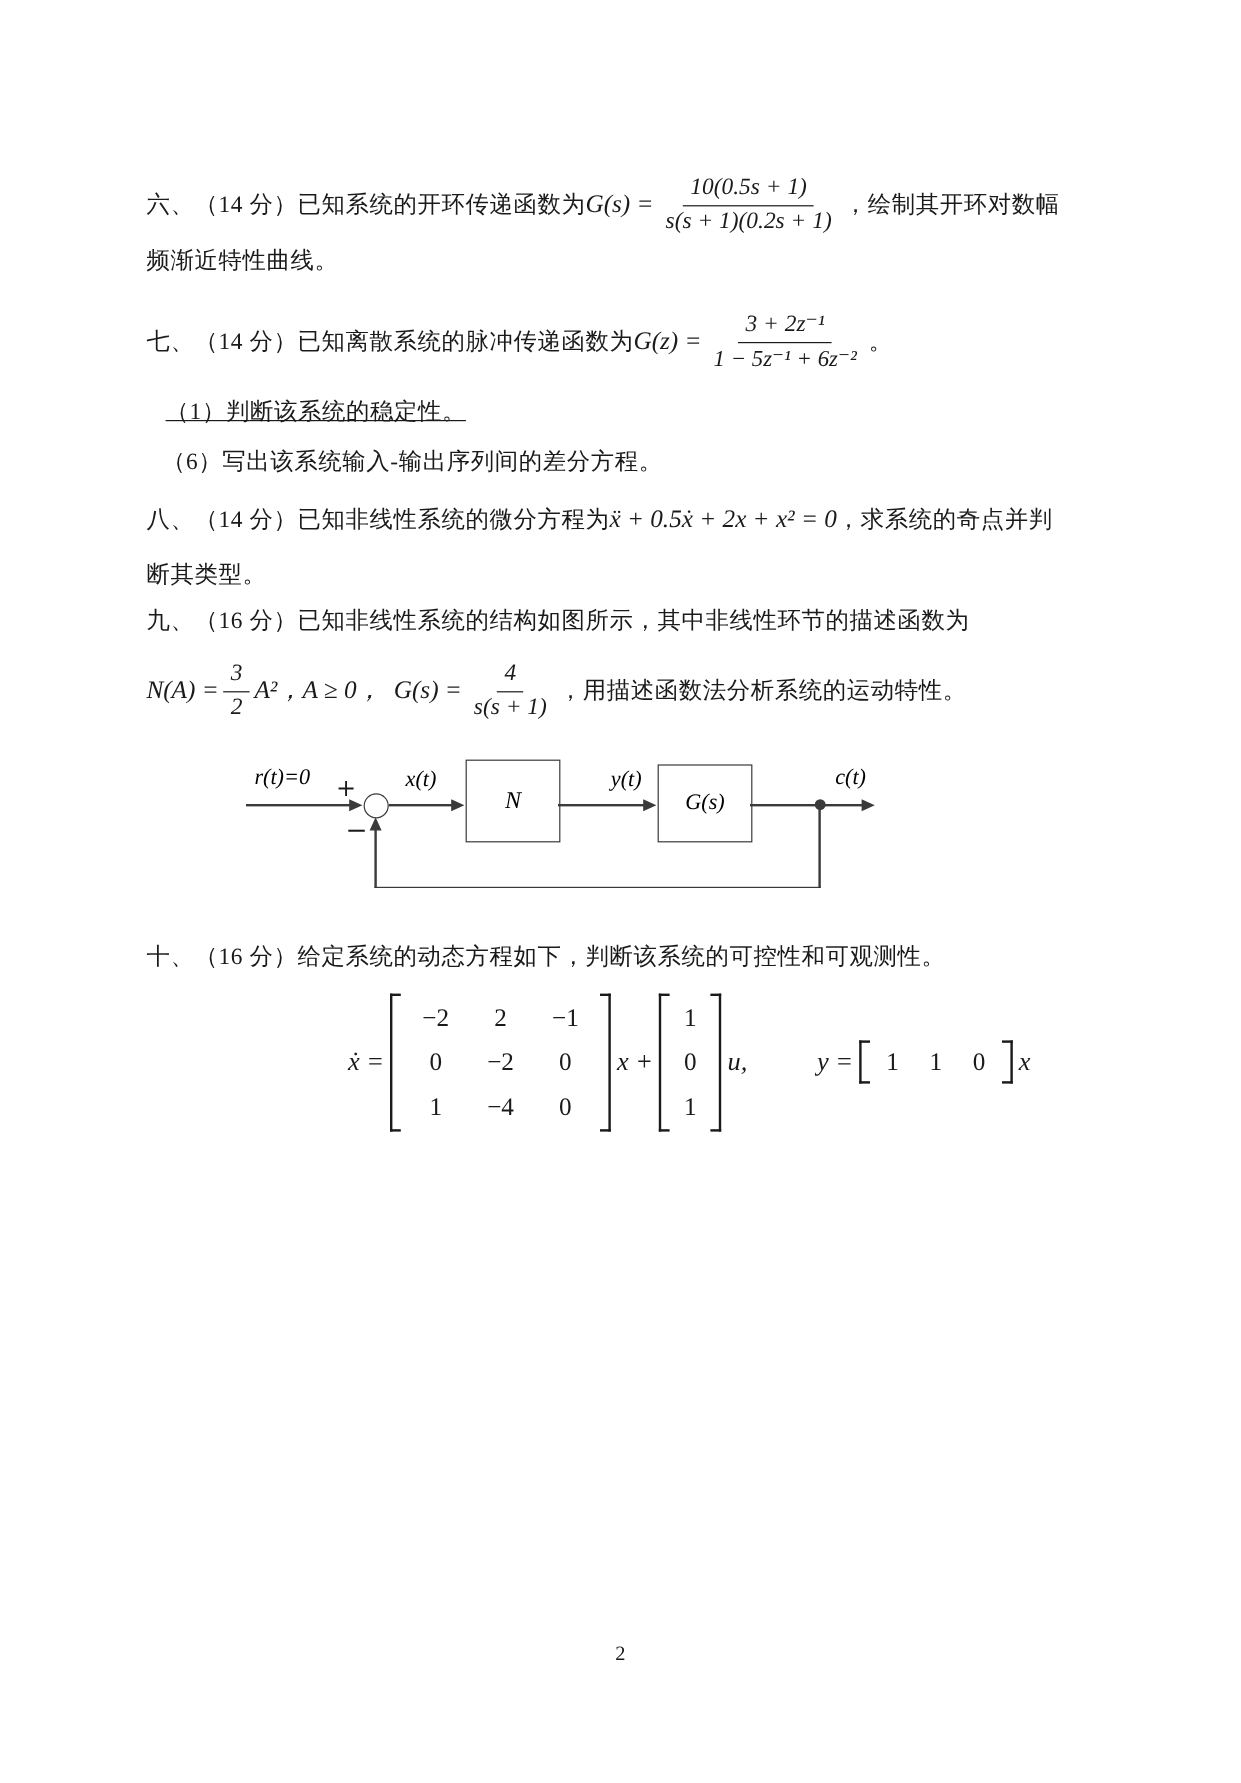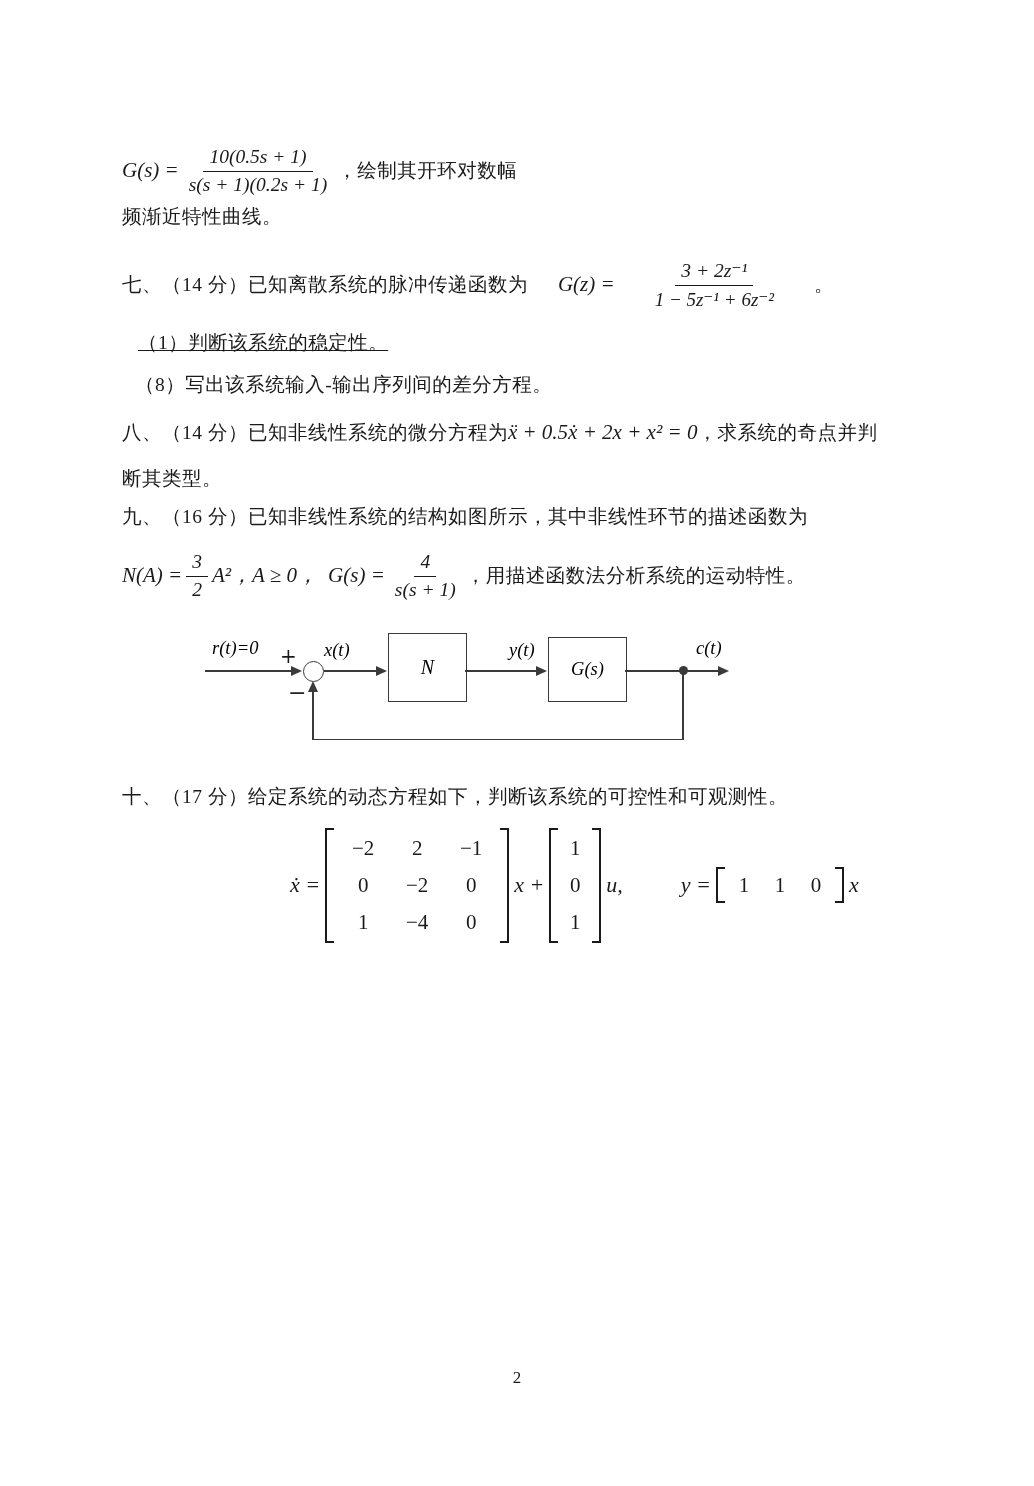--- a/index.html
+++ b/index.html
@@ -166,45 +166,46 @@
     font-size: 17px;
     color: #1a1a1a;
   }
 </style>
 </head>
 <body>
 
 <div class="page">
 
   <div class="row" style="left:122px; top:133px; height:74px;">
+    <span class="cn">六、（14 分）已知系统的开环传递函数为</span>
     <span class="math">G(s) =</span>
     <span class="frac">
       <span class="num math" style="font-size:19.5px;">10(0.5s + 1)</span>
       <span class="den math" style="font-size:19.5px;">s(s + 1)(0.2s + 1)</span>
     </span>
     <span class="cn">，绘制其开环对数幅</span>
   </div>
   <div class="row" style="left:122px; top:203px;">
     <span class="cn">频渐近特性曲线。</span>
   </div>
 
-  <div class="row" style="left:122px; top:250px; height:68px;gap:30px;">
+  <div class="row" style="left:122px; top:250px; height:68px;">
     <span class="cn">七、（14 分）已知离散系统的脉冲传递函数为</span>
     <span class="math">G(z) =</span>
     <span class="frac">
       <span class="num math" style="font-size:19.5px;">3 + 2z⁻¹</span>
       <span class="den math" style="font-size:19px;">1 − 5z⁻¹ + 6z⁻²</span>
     </span>
     <span class="cn">。</span>
   </div>
   <div class="row" style="left:138px; top:329px;text-decoration:underline;">
     <span class="cn">（1）判断该系统的稳定性。</span>
   </div>
   <div class="row" style="left:135px; top:371px;">
-    <span class="cn">（8）写出该系统输入-输出序列间的差分方程。</span>
+    <span class="cn">（6）写出该系统输入-输出序列间的差分方程。</span>
   </div>
 
   <div class="row" style="left:122px; top:419px;">
     <span class="cn">八、（14 分）已知非线性系统的微分方程为</span>
     <span class="math">ẍ + 0.5ẋ + 2x + x² = 0</span>
     <span class="cn">，求系统的奇点并判</span>
   </div>
   <div class="row" style="left:122px; top:465px;">
     <span class="cn">断其类型。</span>
   </div>
@@ -231,21 +232,21 @@
 
     <div class="dline h" style="left:5px; top:42px; width:88px;"></div>
     <div class="arr-r" style="left:91px; top:38px;"></div>
     <div class="dlabel" style="left:12px; top:10px;">r(t)=0</div>
     <div class="sign" style="left:80px; top:16px;">+</div>
 
     <div class="sumcircle" style="left:103px; top:33px;"></div>
 
     <div class="dline h" style="left:124px; top:42px; width:54px;"></div>
     <div class="arr-r" style="left:176px; top:38px;"></div>
-    <div class="dlabel" style="left:124px; top:12px;">x(t)</div>
+    <div class="dlabel" style="left:138px; top:12px;">x(t)</div>
 
     <div class="dblock" style="left:188px; top:5px; width:77px; height:67px;">
       <span class="dlabel" style="position:static; font-size:20px;">N</span>
     </div>
 
     <div class="dline h" style="left:265px; top:42px; width:72px;"></div>
     <div class="arr-r" style="left:336px; top:38px;"></div>
     <div class="dlabel" style="left:281px; top:12px;margin-left:28px;">y(t)</div>
 
     <div class="dblock" style="left:348px; top:9px; width:77px; height:63px;">
@@ -258,21 +259,21 @@
     <div class="dlabel" style="left:496px; top:10px;">c(t)</div>
 
     <div class="dline v" style="left:482px; top:42px; height:70px;"></div>
     <div class="dline h" style="left:112px; top:110.5px; width:372px;"></div>
     <div class="dline v" style="left:112px; top:60px; height:52px;"></div>
     <div class="arr-u" style="left:108px; top:53px;"></div>
     <div class="sign" style="left:88px; top:52px; font-size:22px;">−</div>
   </div>
 
   <div class="row" style="left:122px; top:783px;">
-    <span class="cn">十、（17 分）给定系统的动态方程如下，判断该系统的可控性和可观测性。</span>
+    <span class="cn">十、（16 分）给定系统的动态方程如下，判断该系统的可控性和可观测性。</span>
   </div>
 
   <div class="row" style="left:290px; top:823px; height:124px;">
     <span class="math mathbig">ẋ =</span>
     <span class="matrix">
       <span class="br-l"></span>
       <span class="cells3">
         <span class="cell">−2</span>
         <span class="cell">2</span>
         <span class="cell">−1</span>

